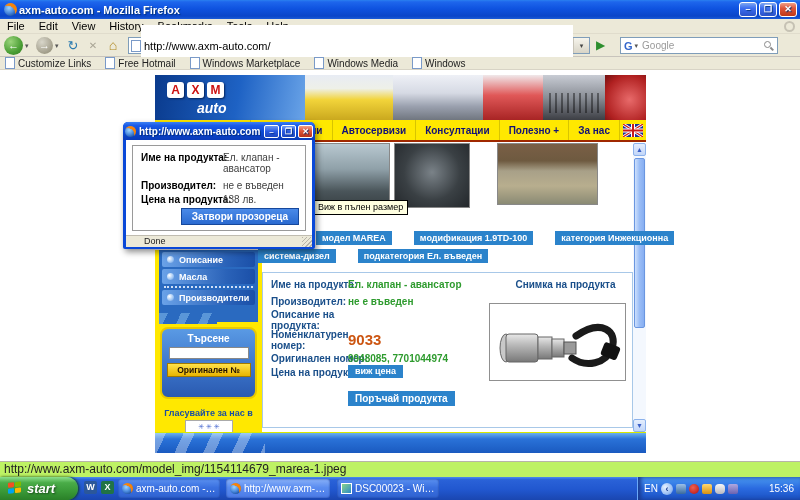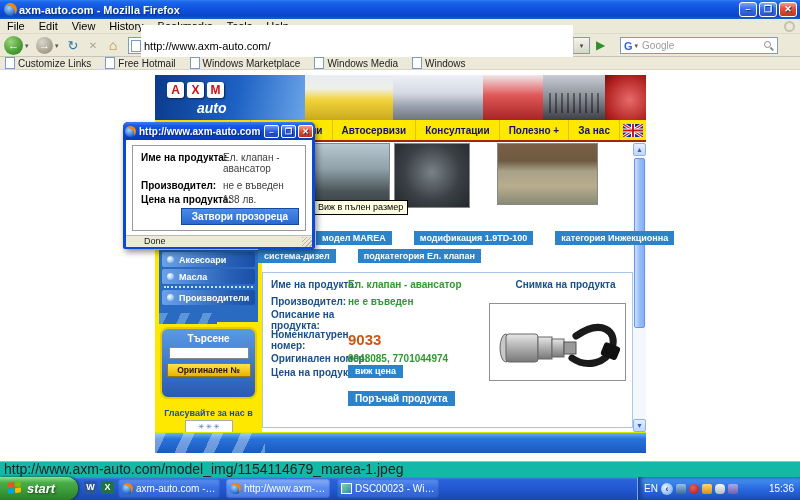--- a/index.html
+++ b/index.html
@@ -158,22 +158,22 @@
   .prow-value{position:absolute;left:90px;width:86px;font-size:10px;color:#404040;line-height:11px;}
   .popup-close-btn{position:absolute;left:48px;top:62px;width:118px;height:17px;
     background:linear-gradient(180deg,#4a8ae8,#2a6ad0);border:1px solid #16489c;color:#fff;font-weight:bold;font-size:10px;
     font-family:"Liberation Sans",sans-serif;}
   .popup-status{height:11px;background:#ece9d8;border-top:1px solid #c0bcb0;font-size:9px;line-height:11px;
     padding-left:18px;color:#222;position:relative;}
   .grip{position:absolute;right:0;bottom:0;width:10px;height:10px;
     background:repeating-linear-gradient(135deg,#b8b4a8 0 1px,transparent 1px 3px);}
 
   
-  .statusbar{position:absolute;left:0;top:461px;width:800px;height:16px;background:#14b8a6;
-    border-top:1px solid #b8b4a8;font-size:14px;color:#222;line-height:15px;padding-left:4px;box-sizing:border-box;}
+  .statusbar{position:absolute;left:0;top:461px;width:800px;height:16px;background:#bef264;
+    border-top:1px solid #b8b4a8;font-size:12px;color:#222;line-height:15px;padding-left:4px;box-sizing:border-box;}
   .taskbar{position:absolute;left:0;top:477px;width:800px;height:23px;
     background:linear-gradient(180deg,#4a8df0 0%,#2a62d8 12%,#2157cf 55%,#1a46b0 100%);}
   .startbtn{position:absolute;left:0;top:0;width:78px;height:23px;border-radius:0 12px 12px 0;
     background:linear-gradient(180deg,#8ce08c 0%,#4aac48 25%,#3a9a38 60%,#2a8028 100%);
     display:flex;align-items:center;gap:5px;padding-left:8px;box-sizing:border-box;
     color:#fff;font-weight:bold;font-style:italic;font-size:13px;text-shadow:1px 1px 2px #1a4a1a;box-shadow:1px 0 3px #123a0e;}
   .winflag{width:14px;height:13px;display:grid;grid-template-columns:6px 6px;grid-template-rows:5px 5px;gap:1px;transform:skewY(-6deg);}
   .winflag span{border-radius:1px;}
   .wf1{background:#f25022;} .wf2{background:#7fba00;} .wf3{background:#00a4ef;} .wf4{background:#ffb900;}
   .quicklaunch{position:absolute;left:84px;top:4px;display:flex;gap:4px;align-items:center;}
@@ -325,28 +325,28 @@
       <span class="scroll-btn scroll-down">▼</span>
     </div>
 
     <div class="crumbs crumbs1">
       <span class="crumb">модел MAREA</span>
       <span class="crumb">модификация 1.9TD-100</span>
       <span class="crumb">категория Инжекционна</span>
     </div>
     <div class="crumbs crumbs2">
       <span class="crumb">система-дизел</span>
-      <span class="crumb">подкатегория Ел. клапан</span>
+      <span class="crumb">подкатегория Ел. въведен</span>
     </div>
 
     <div class="sidebar">
       <div class="side-menu">
         <div class="side-btn">
           <span class="bullet"></span>
-          <span>Аксесоари</span>
+          <span>Описание</span>
         </div>
         <div class="side-btn">
           <span class="bullet"></span>
           <span>Масла</span>
         </div>
         <div class="dotted"></div>
         <div class="side-btn">
           <span class="bullet"></span>
           <span>Производители</span>
         </div>

